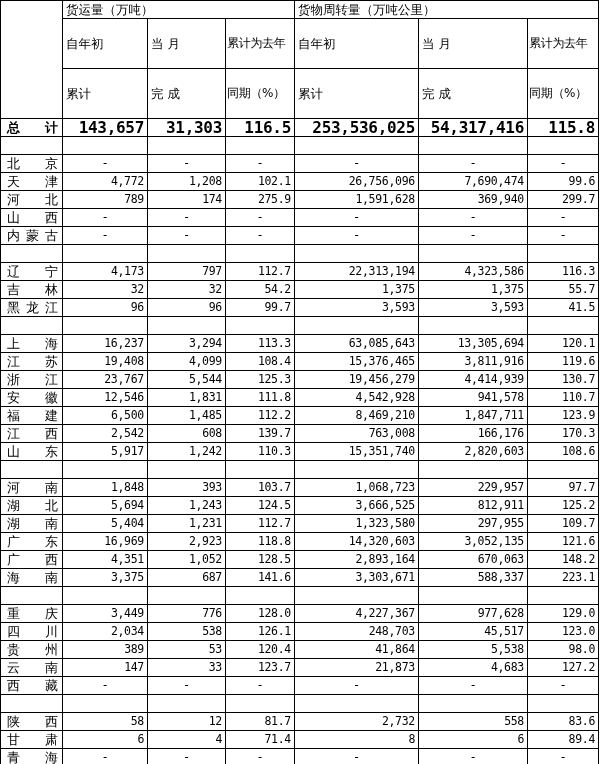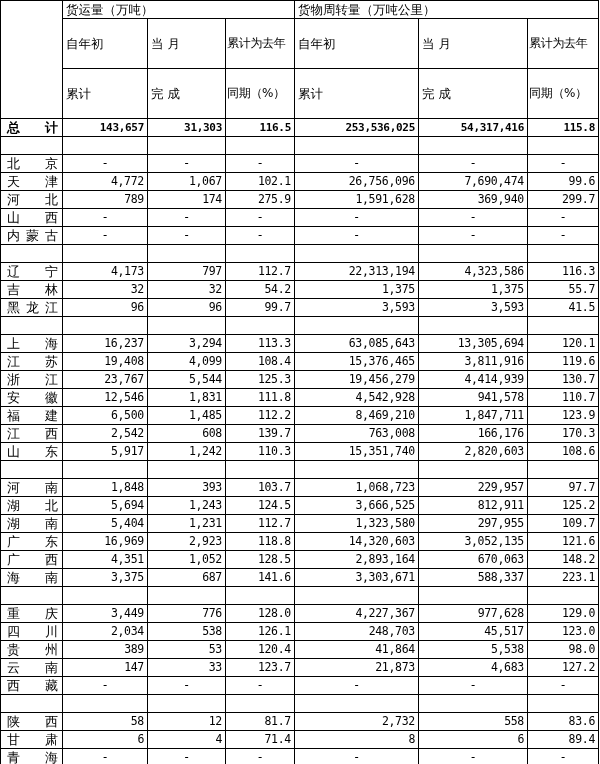--- a/index.html
+++ b/index.html
@@ -5,21 +5,21 @@
   html, body { margin: 0; padding: 0; background: #ffffff; }
   body { width: 600px; height: 764px; overflow: hidden; font-family: "DejaVu Sans", sans-serif; color: #000; }
   table { border-collapse: collapse; table-layout: fixed; width: 598px; position: absolute; left: 0; top: 0; }
   td { border: 1px solid #000; padding: 0 3px; height: 17px; line-height: 17px; font-size: 12px; white-space: nowrap; overflow: hidden; }
   td.num { text-align: right; font-family: "DejaVu Sans Mono", monospace; font-size: 11.5px; letter-spacing: -0.3px; }
   td.dash { text-align: center; font-family: "DejaVu Sans Mono", monospace; }
   td.name { text-align: justify; text-align-last: justify; padding: 0 4px 0 6px; font-size: 13px; font-family: Liberation Serif, serif; }
   td.hdr { text-align: left; font-size: 12.5px; }
   td.hdr-small { font-size: 12px; letter-spacing: -0.3px; padding: 16px 1px; }
   tr.total td { font-weight: bold; }
-  tr.total td.num { font-size: 11px; }
+  tr.total td.num { font-size: 16px; }
   tr.blank td { height: 17px; }
 </style>
 </head>
 <body>
 
 <table>
   <colgroup>
     <col style="width:62px">
     <col style="width:85px">
     <col style="width:78px">
@@ -73,21 +73,21 @@
         <td class="dash">-</td>
         <td class="dash">-</td>
         <td class="dash">-</td>
         <td class="dash">-</td>
         <td class="dash">-</td>
         <td class="dash">-</td>
       </tr>
       <tr>
         <td class="name">天 津</td>
         <td class="num">4,772</td>
-        <td class="num">1,067</td>
+        <td class="num">1,208</td>
         <td class="num">102.1</td>
         <td class="num">26,756,096</td>
         <td class="num">7,690,474</td>
         <td class="num">99.6</td>
       </tr>
       <tr>
         <td class="name">河 北</td>
         <td class="num">789</td>
         <td class="num">174</td>
         <td class="num">275.9</td>

